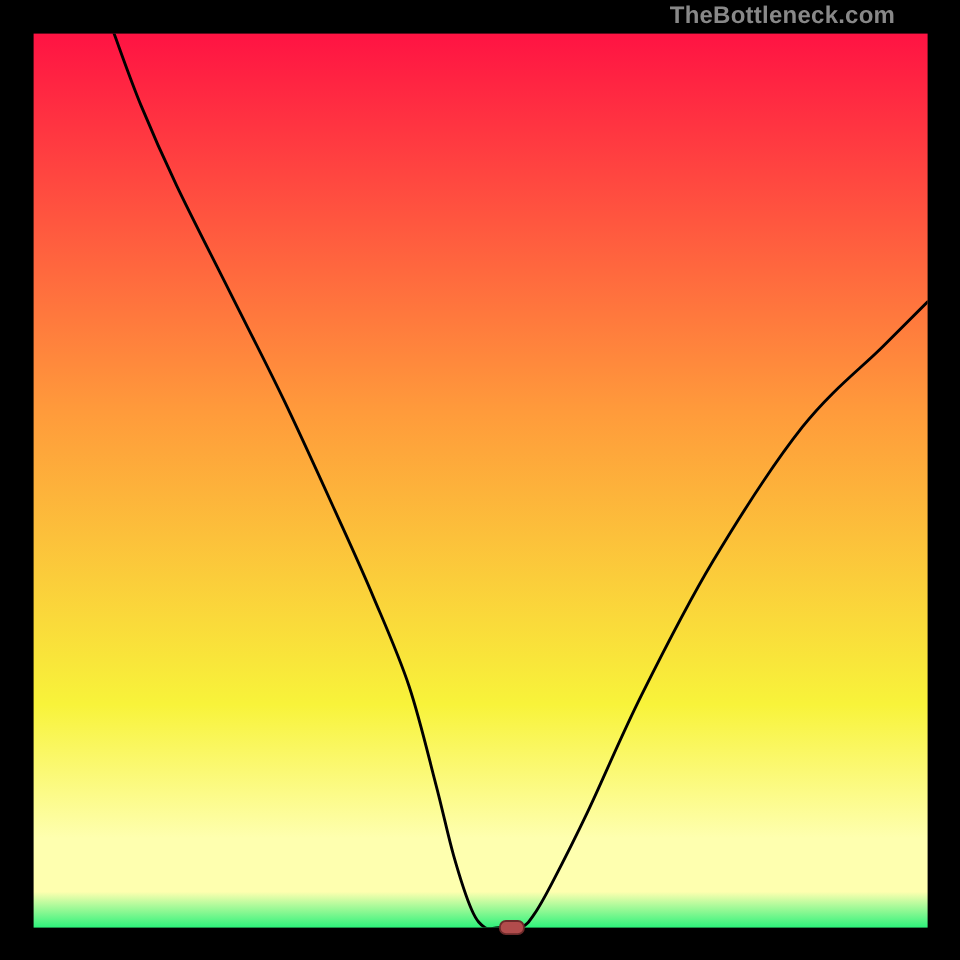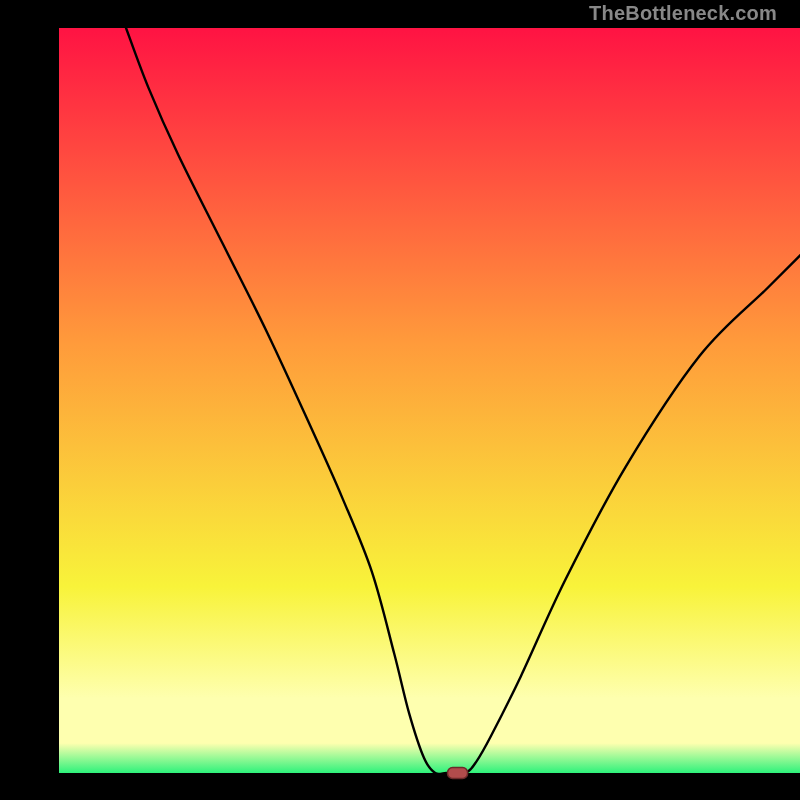--- a/index.html
+++ b/index.html
@@ -7,21 +7,20 @@
     padding: 0;
     width: 800px;
     height: 800px;
     background: #000000;
     overflow: hidden;
   }
   .wrap {
     position: relative;
     width: 756px;
     height: 800px;
-    padding-left: 31px;
   }
   svg {
     display: block;
   }
   .attrib {
     position: absolute;
     top: 2px;
     right: 10px;
     font-family: Arial, Helvetica, sans-serif;
     font-size: 20px;

